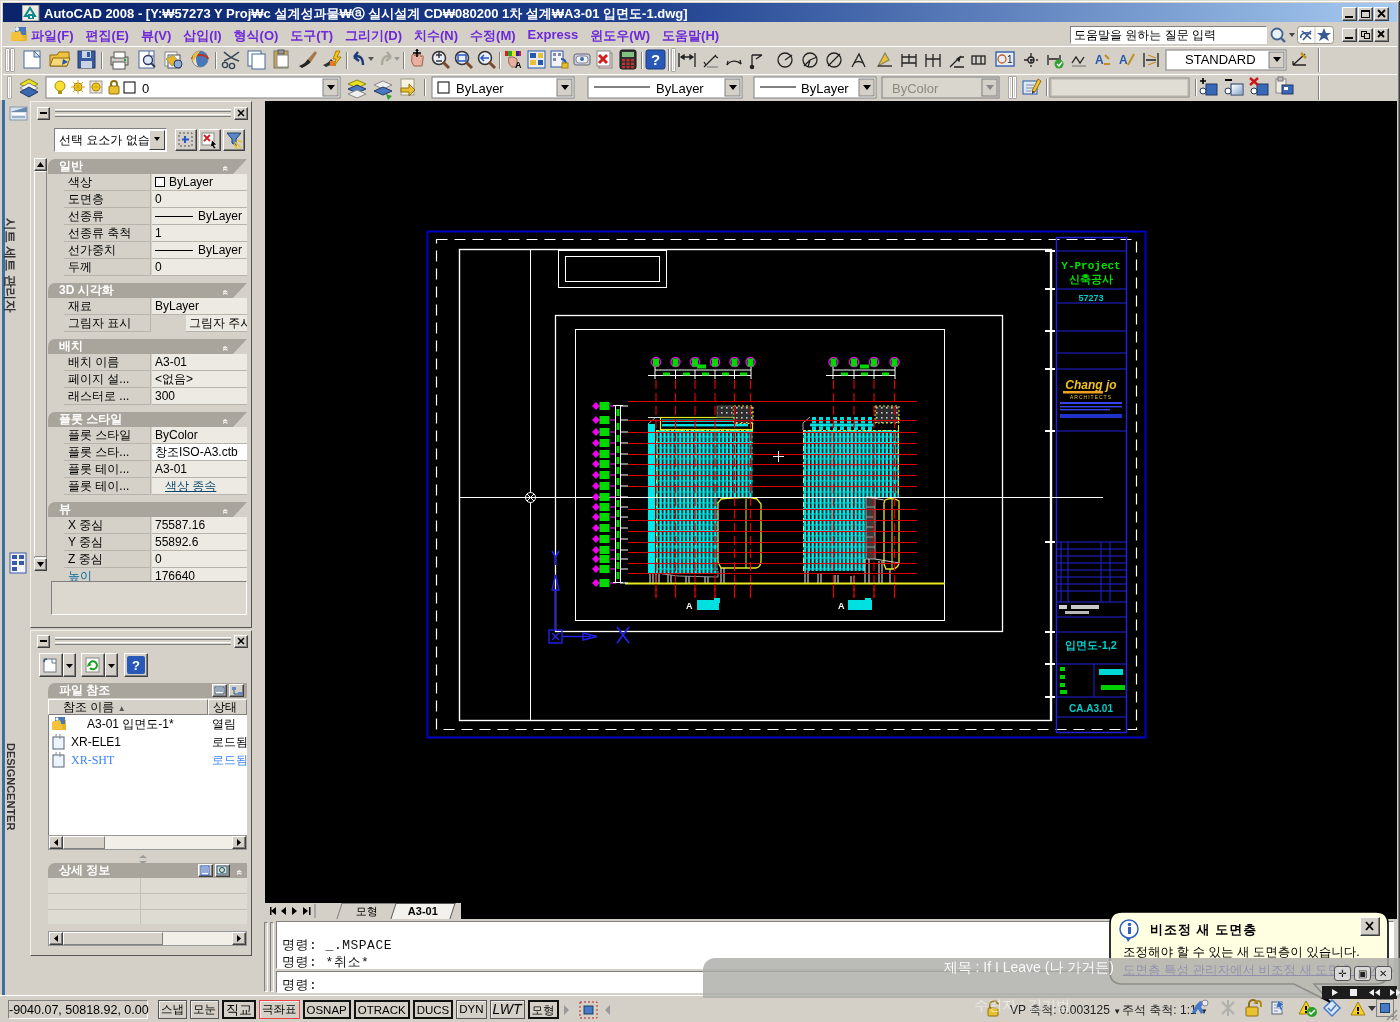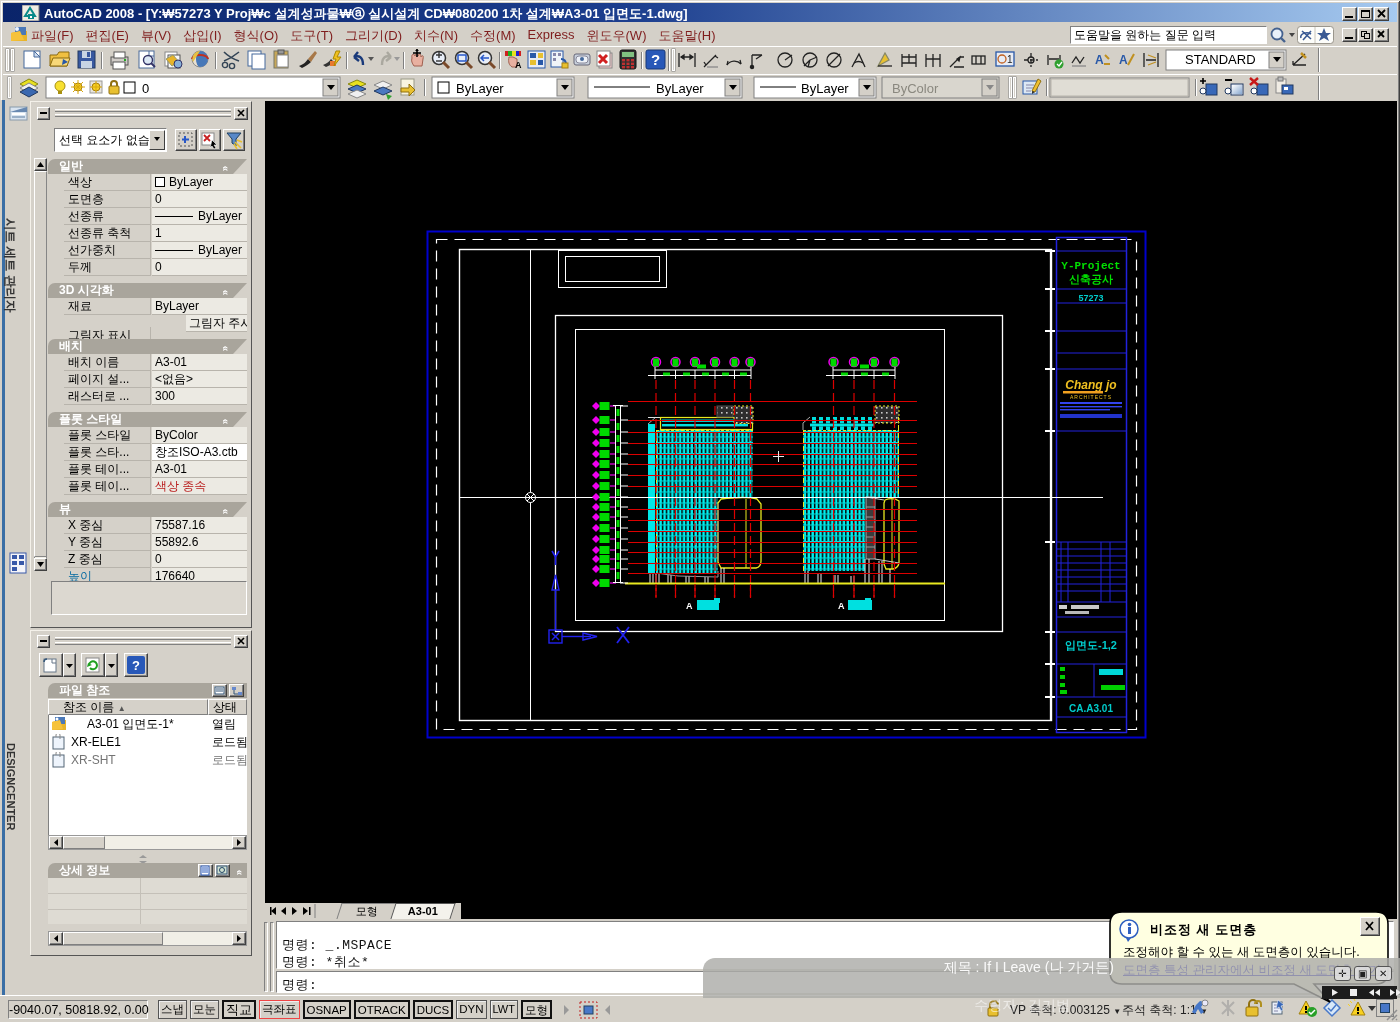--- a/index.html
+++ b/index.html
@@ -41,21 +41,21 @@
 
 <div class="abs" style="left:3px;top:22px;width:1394px;height:24px;background:#d4d0c8;"></div>
 <div class="abs" style="left:10px;top:26px;width:18px;height:17px;">
   <svg width="18" height="17">
       <polygon points="1,7 1,15 17,15 17,5 9,5" fill="#e8b42a"></polygon>
       <polygon points="5,1 16,1 16,9 10,9 5,6" fill="#4a78b8"></polygon>
       <polygon points="1,7 10,5 14,14 1,15" fill="#f6c23a"></polygon>
       <circle cx="7" cy="3" r="2" fill="#eef4ff"></circle>
     </svg>
 </div>
-<div class="abs" style="left:25px;top:26px;height:18px;color:#7f1d1d;font-size:13px;display:flex;white-space:nowrap;">
+<div class="abs" style="left:25px;top:26px;height:18px;color:#6d28d9;font-size:13px;display:flex;white-space:nowrap;font-weight:bold;">
   <span style="padding:1px 6px;">파일(F)</span>
     <span style="padding:1px 6px;">편집(E)</span>
     <span style="padding:1px 6px;">뷰(V)</span>
     <span style="padding:1px 6px;">삽입(I)</span>
     <span style="padding:1px 6px;">형식(O)</span>
     <span style="padding:1px 6px;">도구(T)</span>
     <span style="padding:1px 6px;">그리기(D)</span>
     <span style="padding:1px 6px;">치수(N)</span>
     <span style="padding:1px 6px;">수정(M)</span>
     <span style="padding:1px 6px;">Express</span>
@@ -591,21 +591,21 @@
       <div class="abs" style="left: 17px; top: 157px; width: 199px; height: 17px;">
         <div style="position: absolute; left: 16px; top: 0px; width: 87px; height: 17px; background: rgb(213, 209, 201); border-right: 1px solid rgb(184, 180, 172); border-bottom: 1px solid rgb(184, 180, 172); font-size: 12px; line-height: 16px; padding-left: 4px; white-space: nowrap; overflow: hidden; color: rgb(0, 0, 0);">두께</div>
         <div style="position: absolute; left: 104px; top: 0px; right: 0px; height: 17px; background: rgb(236, 234, 227); border-bottom: 1px solid rgb(184, 180, 172); font-size: 12px; line-height: 16px; padding-left: 3px; white-space: nowrap; overflow: hidden; color: rgb(0, 0, 0);">0</div>
       </div>
       <div class="abs" style="left: 17px; top: 181px; width: 199px; height: 15px; background: rgb(169, 165, 156); color: rgb(255, 255, 255); font-weight: bold; font-size: 12px; line-height: 15px; padding-left: 11px; border-radius: 7px 0px 0px;">3D 시각화<span style="position:absolute;right:18px;top:2px;font-size:10px;display:inline-block;transform:rotate(90deg);">«</span><div style="position: absolute; right: 0px; top: 0px; width: 14px; height: 15px; background: rgb(213, 209, 201); clip-path: polygon(0px 100%, 100% 0px, 100% 100%);"></div></div>
       <div class="abs" style="left: 17px; top: 196px; width: 199px; height: 17px;">
         <div style="position: absolute; left: 16px; top: 0px; width: 87px; height: 17px; background: rgb(213, 209, 201); border-right: 1px solid rgb(184, 180, 172); border-bottom: 1px solid rgb(184, 180, 172); font-size: 12px; line-height: 16px; padding-left: 4px; white-space: nowrap; overflow: hidden; color: rgb(0, 0, 0);">재료</div>
         <div style="position: absolute; left: 104px; top: 0px; right: 0px; height: 17px; background: rgb(236, 234, 227); border-bottom: 1px solid rgb(184, 180, 172); font-size: 12px; line-height: 16px; padding-left: 3px; white-space: nowrap; overflow: hidden; color: rgb(0, 0, 0);">ByLayer</div>
       </div>
       <div class="abs" style="left: 17px; top: 213px; width: 199px; height: 17px;">
-        <div style="position: absolute; left: 16px; top: 0px; width: 87px; height: 17px; background: rgb(213, 209, 201); border-right: 1px solid rgb(184, 180, 172); border-bottom: 1px solid rgb(184, 180, 172); font-size: 12px; line-height: 16px; padding-left: 4px; white-space: nowrap; overflow: hidden; color: rgb(0, 0, 0); margin-top: 12px;">그림자 표시</div>
+        <div style="position: absolute; left: 16px; top: 0px; width: 87px; height: 17px; background: rgb(213, 209, 201); border-right: 1px solid rgb(184, 180, 172); border-bottom: 1px solid rgb(184, 180, 172); font-size: 12px; line-height: 16px; padding-left: 4px; white-space: nowrap; overflow: hidden; color: rgb(0, 0, 0);">그림자 표시</div>
         <div style="position: absolute; left: 104px; top: 0px; right: 0px; height: 17px; background: rgb(236, 234, 227); border-bottom: 1px solid rgb(184, 180, 172); font-size: 12px; line-height: 16px; padding-left: 3px; white-space: nowrap; overflow: hidden; color: rgb(0, 0, 0); margin-left: 34px;">그림자 주사 및 ...</div>
       </div>
       <div class="abs" style="left: 17px; top: 237px; width: 199px; height: 15px; background: rgb(169, 165, 156); color: rgb(255, 255, 255); font-weight: bold; font-size: 12px; line-height: 15px; padding-left: 11px; border-radius: 7px 0px 0px;">배치<span style="position:absolute;right:18px;top:2px;font-size:10px;display:inline-block;transform:rotate(90deg);">«</span><div style="position: absolute; right: 0px; top: 0px; width: 14px; height: 15px; background: rgb(213, 209, 201); clip-path: polygon(0px 100%, 100% 0px, 100% 100%);"></div></div>
       <div class="abs" style="left: 17px; top: 252px; width: 199px; height: 17px;">
         <div style="position: absolute; left: 16px; top: 0px; width: 87px; height: 17px; background: rgb(213, 209, 201); border-right: 1px solid rgb(184, 180, 172); border-bottom: 1px solid rgb(184, 180, 172); font-size: 12px; line-height: 16px; padding-left: 4px; white-space: nowrap; overflow: hidden; color: rgb(0, 0, 0);">배치 이름</div>
         <div style="position: absolute; left: 104px; top: 0px; right: 0px; height: 17px; background: rgb(236, 234, 227); border-bottom: 1px solid rgb(184, 180, 172); font-size: 12px; line-height: 16px; padding-left: 3px; white-space: nowrap; overflow: hidden; color: rgb(0, 0, 0);">A3-01</div>
       </div>
       <div class="abs" style="left: 17px; top: 269px; width: 199px; height: 17px;">
         <div style="position: absolute; left: 16px; top: 0px; width: 87px; height: 17px; background: rgb(213, 209, 201); border-right: 1px solid rgb(184, 180, 172); border-bottom: 1px solid rgb(184, 180, 172); font-size: 12px; line-height: 16px; padding-left: 4px; white-space: nowrap; overflow: hidden; color: rgb(0, 0, 0);">페이지 설...</div>
         <div style="position: absolute; left: 104px; top: 0px; right: 0px; height: 17px; background: rgb(236, 234, 227); border-bottom: 1px solid rgb(184, 180, 172); font-size: 12px; line-height: 16px; padding-left: 3px; white-space: nowrap; overflow: hidden; color: rgb(0, 0, 0);">&lt;없음&gt;</div>
@@ -622,21 +622,21 @@
       <div class="abs" style="left: 17px; top: 342px; width: 199px; height: 17px;">
         <div style="position: absolute; left: 16px; top: 0px; width: 87px; height: 17px; background: rgb(213, 209, 201); border-right: 1px solid rgb(184, 180, 172); border-bottom: 1px solid rgb(184, 180, 172); font-size: 12px; line-height: 16px; padding-left: 4px; white-space: nowrap; overflow: hidden; color: rgb(0, 0, 0);">플롯 스타...</div>
         <div style="position: absolute; left: 104px; top: 0px; right: 0px; height: 17px; background: rgb(255, 255, 255); border-bottom: 1px solid rgb(184, 180, 172); font-size: 12px; line-height: 16px; padding-left: 3px; white-space: nowrap; overflow: hidden; color: rgb(0, 0, 0);">창조ISO-A3.ctb</div>
       </div>
       <div class="abs" style="left: 17px; top: 359px; width: 199px; height: 17px;">
         <div style="position: absolute; left: 16px; top: 0px; width: 87px; height: 17px; background: rgb(213, 209, 201); border-right: 1px solid rgb(184, 180, 172); border-bottom: 1px solid rgb(184, 180, 172); font-size: 12px; line-height: 16px; padding-left: 4px; white-space: nowrap; overflow: hidden; color: rgb(0, 0, 0);">플롯 테이...</div>
         <div style="position: absolute; left: 104px; top: 0px; right: 0px; height: 17px; background: rgb(236, 234, 227); border-bottom: 1px solid rgb(184, 180, 172); font-size: 12px; line-height: 16px; padding-left: 3px; white-space: nowrap; overflow: hidden; color: rgb(0, 0, 0);">A3-01</div>
       </div>
       <div class="abs" style="left: 17px; top: 376px; width: 199px; height: 17px;">
         <div style="position: absolute; left: 16px; top: 0px; width: 87px; height: 17px; background: rgb(213, 209, 201); border-right: 1px solid rgb(184, 180, 172); border-bottom: 1px solid rgb(184, 180, 172); font-size: 12px; line-height: 16px; padding-left: 4px; white-space: nowrap; overflow: hidden; color: rgb(0, 0, 0);">플롯 테이...</div>
-        <div style="position: absolute; left: 104px; top: 0px; right: 0px; height: 17px; background: rgb(236, 234, 227); border-bottom: 1px solid rgb(184, 180, 172); font-size: 12px; line-height: 16px; padding-left: 3px; white-space: nowrap; overflow: hidden; color: #b91c1c;">색상 종속</div>
+        <div style="position: absolute; left: 104px; top: 0px; right: 0px; height: 17px; background: rgb(236, 234, 227); border-bottom: 1px solid rgb(184, 180, 172); font-size: 12px; line-height: 16px; padding-left: 13px; white-space: nowrap; overflow: hidden; color: #0c4a6e; text-decoration: underline;">색상 종속</div>
       </div>
       <div class="abs" style="left: 17px; top: 400px; width: 199px; height: 15px; background: rgb(169, 165, 156); color: rgb(255, 255, 255); font-weight: bold; font-size: 12px; line-height: 15px; padding-left: 11px; border-radius: 7px 0px 0px;">뷰<span style="position:absolute;right:18px;top:2px;font-size:10px;display:inline-block;transform:rotate(90deg);">«</span><div style="position: absolute; right: 0px; top: 0px; width: 14px; height: 15px; background: rgb(213, 209, 201); clip-path: polygon(0px 100%, 100% 0px, 100% 100%);"></div></div>
       <div class="abs" style="left: 17px; top: 415px; width: 199px; height: 17px;">
         <div style="position: absolute; left: 16px; top: 0px; width: 87px; height: 17px; background: rgb(213, 209, 201); border-right: 1px solid rgb(184, 180, 172); border-bottom: 1px solid rgb(184, 180, 172); font-size: 12px; line-height: 16px; padding-left: 4px; white-space: nowrap; overflow: hidden; color: rgb(0, 0, 0);">X 중심</div>
         <div style="position: absolute; left: 104px; top: 0px; right: 0px; height: 17px; background: rgb(236, 234, 227); border-bottom: 1px solid rgb(184, 180, 172); font-size: 12px; line-height: 16px; padding-left: 3px; white-space: nowrap; overflow: hidden; color: rgb(0, 0, 0);">75587.16</div>
       </div>
       <div class="abs" style="left: 17px; top: 432px; width: 199px; height: 17px;">
         <div style="position: absolute; left: 16px; top: 0px; width: 87px; height: 17px; background: rgb(213, 209, 201); border-right: 1px solid rgb(184, 180, 172); border-bottom: 1px solid rgb(184, 180, 172); font-size: 12px; line-height: 16px; padding-left: 4px; white-space: nowrap; overflow: hidden; color: rgb(0, 0, 0);">Y 중심</div>
         <div style="position: absolute; left: 104px; top: 0px; right: 0px; height: 17px; background: rgb(236, 234, 227); border-bottom: 1px solid rgb(184, 180, 172); font-size: 12px; line-height: 16px; padding-left: 3px; white-space: nowrap; overflow: hidden; color: rgb(0, 0, 0);">55892.6</div>
       </div>
@@ -712,21 +712,21 @@
         <span style="position:absolute;left:163px;">열림</span>
     </div>
     <div style="position:relative;height:18px;font-size:12px;line-height:18px;color:#000;white-space:nowrap;overflow:hidden;">
       <svg class="abs" style="left:2px;top:1px;" width="16" height="16">
           <rect x="2" y="3" width="11" height="12" fill="#eef4fc" stroke="#567"></rect>
           <path d="M5,3 v-2 a2,2 0 0 1 4,0 v4" fill="none" stroke="#888"></path>
         </svg>
       <span style="position:absolute;left:22px;">XR-ELE1</span>
         <span style="position:absolute;left:163px;">로드됨</span>
     </div>
-    <div style="position:relative;height:18px;font-size:12px;line-height:18px;color:#737373;white-space:nowrap;overflow:hidden;">
+    <div style="position:relative;height:18px;font-size:12px;line-height:18px;color:#3b82f6;white-space:nowrap;overflow:hidden;font-family:Liberation Serif, serif;">
       <svg class="abs" style="left:2px;top:1px;" width="16" height="16">
           <rect x="2" y="3" width="11" height="12" fill="#eef4fc" stroke="#567"></rect>
           <path d="M5,3 v-2 a2,2 0 0 1 4,0 v4" fill="none" stroke="#888"></path>
         </svg>
       <span style="position:absolute;left:22px;">XR-SHT</span>
         <span style="position:absolute;left:163px;">로드됨</span>
     </div>
   </div>
 
   <div class="abs" style="left:17px;top:204px;width:199px;height:15px;background:#f1efe7;border:1px solid #999;">
@@ -1210,21 +1210,21 @@
   <div class="abs sunken" style="left:8px;top:4px;width:140px;height:19px;font-size:12.5px;color:#000;text-align:center;line-height:18px;white-space:nowrap;">-9040.07, 50818.92, 0.00</div>
   <div class="abs" style="left:158px;top:4px;height:19px;display:flex;">
     <span style="height:19px;line-height:17px;padding:0 2px;border:1px solid #555;background:#d4d0c8;box-shadow:inset 1px 1px 0 #eee;margin-right:3px;font-size:11.5px;">스냅</span>
     <span style="height:19px;line-height:17px;padding:0 2px;border:1px solid #555;background:#d4d0c8;box-shadow:inset 1px 1px 0 #eee;margin-right:3px;font-size:11.5px;">모눈</span>
     <span style="height:19px;line-height:16px;padding:0 2px;border:2px solid #111;background:#d4d0c8;margin-right:3px;font-size:13px;">직교</span>
     <span style="height:19px;line-height:17px;padding:0 2px;border:1px solid #ef4444;background:#d4d0c8;box-shadow:inset 1px 1px 0 #eee;margin-right:3px;font-size:11.5px;text-align:right;">극좌표</span>
     <span style="height:19px;line-height:16px;padding:0 2px;border:2px solid #111;background:#d4d0c8;margin-right:3px;font-size:11.5px;">OSNAP</span>
     <span style="height:19px;line-height:16px;padding:0 2px;border:2px solid #111;background:#d4d0c8;margin-right:3px;font-size:11.5px;">OTRACK</span>
     <span style="height:19px;line-height:16px;padding:0 2px;border:2px solid #111;background:#d4d0c8;margin-right:3px;font-size:11.5px;">DUCS</span>
     <span style="height:19px;line-height:17px;padding:0 2px;border:1px solid #555;background:#d4d0c8;box-shadow:inset 1px 1px 0 #eee;margin-right:3px;font-size:11.5px;">DYN</span>
-    <span style="height:19px;line-height:17px;padding:0 2px;border:1px solid #555;background:#d4d0c8;box-shadow:inset 1px 1px 0 #eee;margin-right:3px;font-size:11px;">LWT</span>
+    <span style="height:19px;line-height:17px;padding:0 2px;border:1px solid #555;background:#d4d0c8;box-shadow:inset 1px 1px 0 #eee;margin-right:3px;font-size:14px;font-style:italic;">LWT</span>
     <span style="height:19px;line-height:16px;padding:0 2px;border:2px solid #111;background:#d4d0c8;margin-right:3px;font-size:11.5px;">모형</span>
   </div>
   <svg class="abs" style="left:558px;top:4px;" width="70" height="20">
     <polygon points="6,5 6,15 11,10" fill="#999"></polygon>
     <rect x="22" y="2" width="17" height="16" fill="none" stroke="#c02020" stroke-dasharray="2 2"></rect>
     <rect x="26" y="6" width="9" height="8" fill="#4878c8" stroke="#204060"></rect>
     <polygon points="52,5 52,15 47,10" fill="#999"></polygon>
   </svg>
 
   <svg class="abs" style="left:984px;top:3px;" width="20" height="20">

